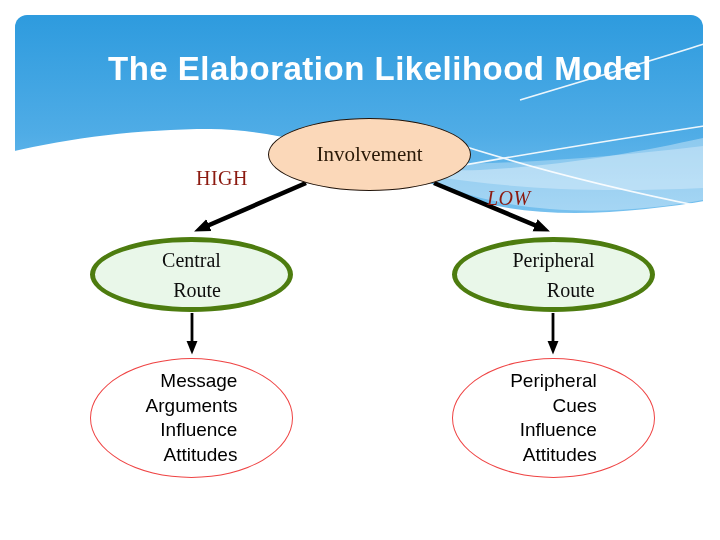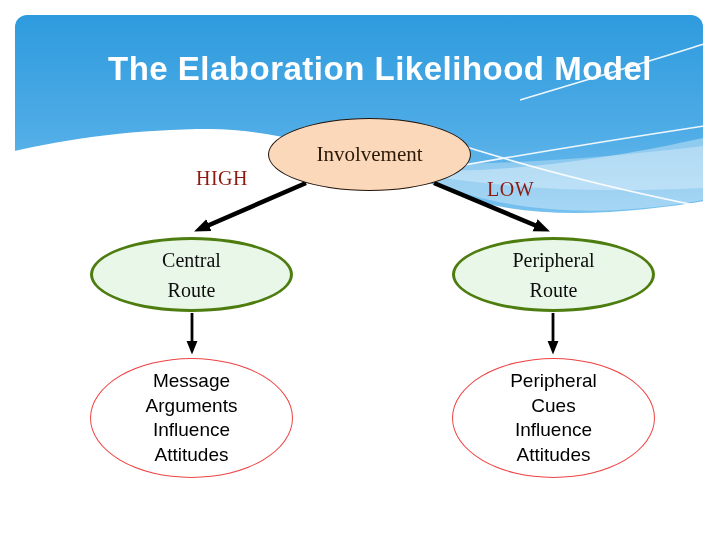--- a/index.html
+++ b/index.html
@@ -10,48 +10,48 @@
   .bg,.arrows{position:absolute;left:0;top:0;width:720px;height:540px;}
   .title{
     position:absolute;left:0;top:50px;width:720px;margin:0;
     text-align:center;color:#ffffff;
     font-family:"Liberation Sans",sans-serif;font-weight:bold;font-size:33px;
     letter-spacing:0.5px;
     padding-left:20px;
   }
   .node{
     position:absolute;display:flex;align-items:center;justify-content:center;
-    border-radius:50%;text-align:center;box-sizing:border-box;
+    border-radius:50%;text-align:right;box-sizing:border-box;
   }
   .node span{white-space:pre-line;display:block;}
   .involvement{
     left:268px;top:118px;width:203px;height:73px;
     background:#FBD8B9;border:1.5px solid #20130a;
     font-family:"Liberation Serif",serif;font-size:21px;color:#2b1a08;
   }
   .route{
     top:237px;width:203px;height:75px;
-    background:#E9F7E9;border:3px solid #4d7c0f;
+    background:#E9F7E9;border:5px solid #4d7c0f;
     font-family:"Liberation Serif",serif;font-size:20px;color:#0e0e0e;line-height:1.5;
   }
   .route.central{left:90px;}
   .route.peripheral{left:452px;}
   .outcome{
     top:358px;width:203px;height:120px;
     background:#ffffff;border:1px solid #ef4444;
     font-family:"Liberation Sans",sans-serif;font-size:19px;color:#000000;line-height:1.29;
   }
   .outcome.central{left:90px;}
   .outcome.peripheral{left:452px;}
   .branch-label{
     position:absolute;font-family:"Liberation Serif",serif;
     font-size:20px;color:#8C1A10;letter-spacing:0.5px;
   }
   .branch-label.high{left:196px;top:167px;}
-  .branch-label.low{left:487px;top:178px;}
+  .branch-label.low{left:487px;top:187px;font-style:italic;}
 </style>
 </head>
 <body>
 
 <div class="slide">
 
   <svg class="bg" viewBox="0 0 720 540" aria-hidden="true">
     <defs>
       <linearGradient id="hdr" x1="0" y1="0" x2="0" y2="1">
         <stop offset="0" stop-color="#2E9BDE"></stop>

